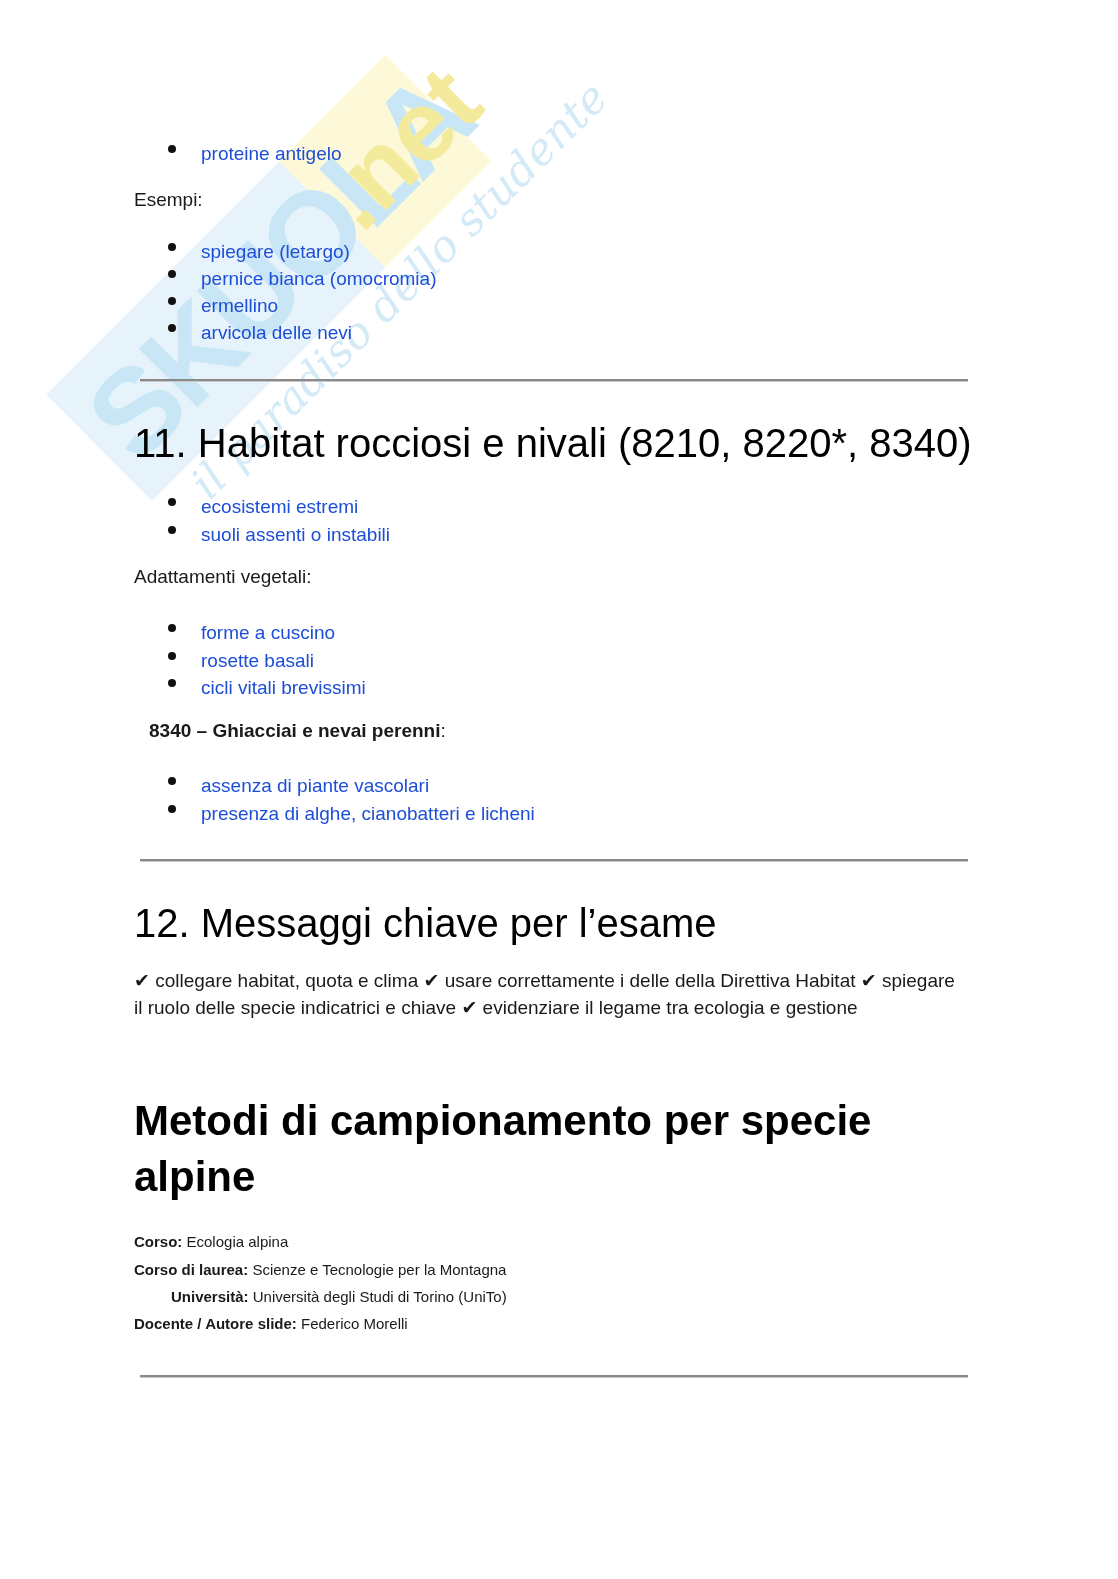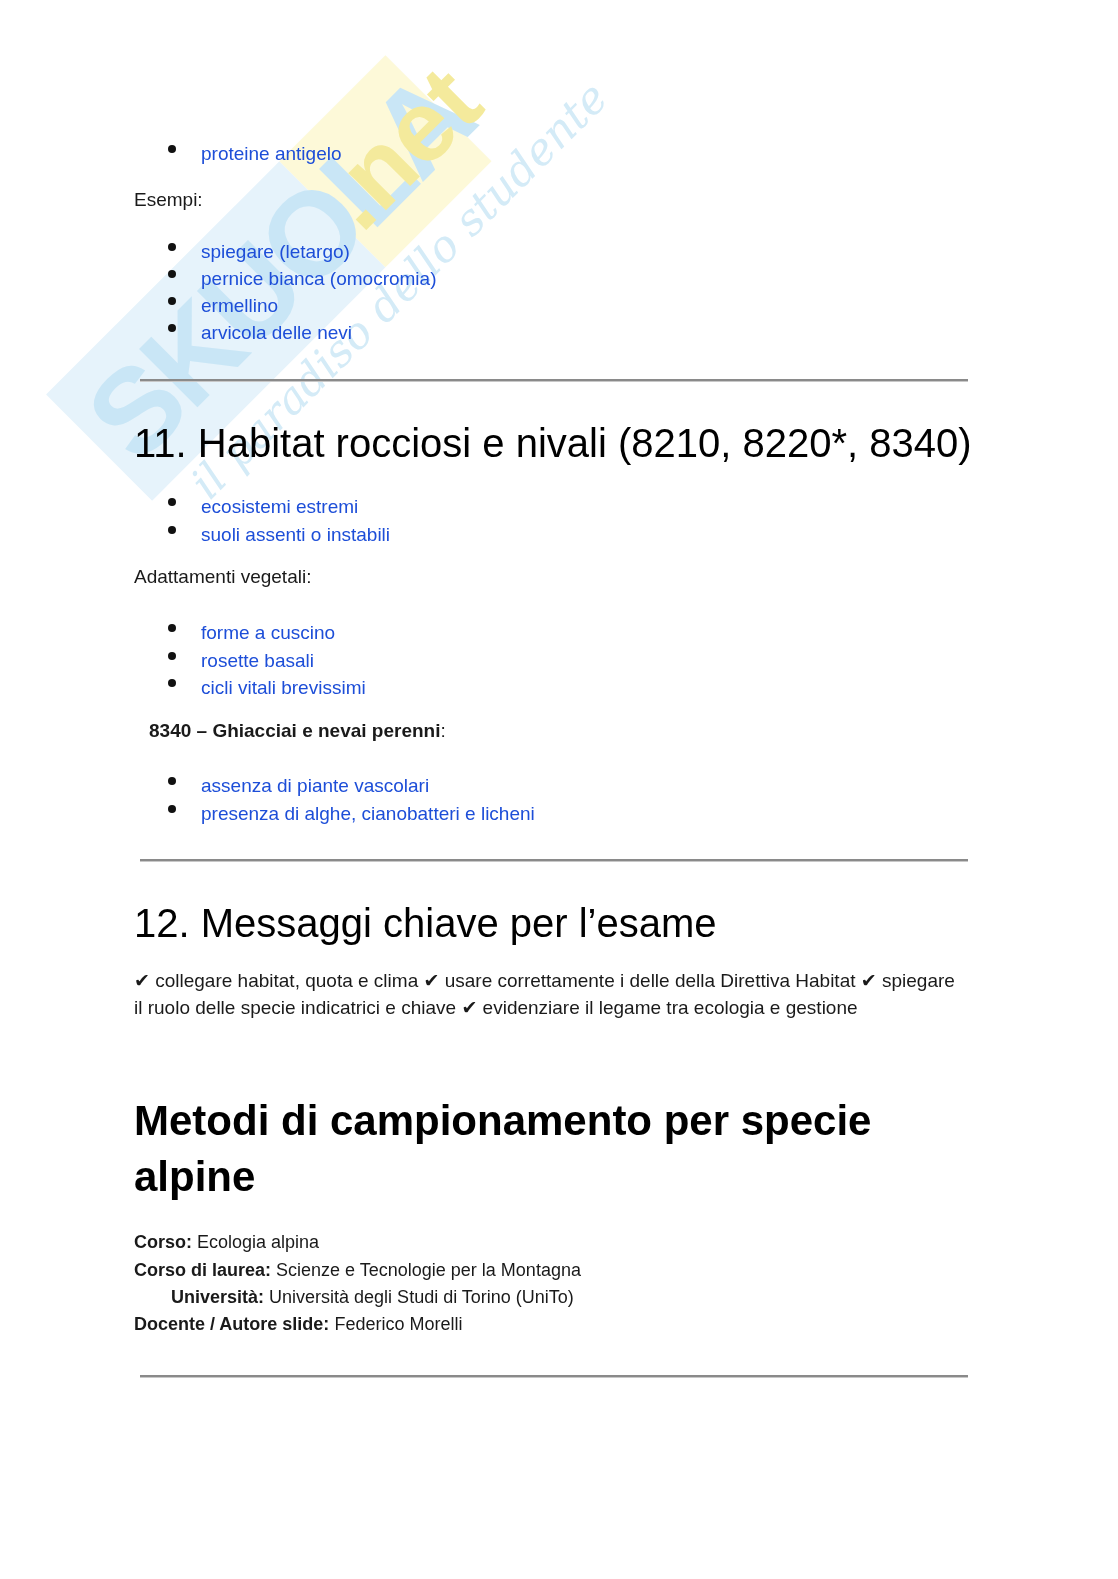--- a/index.html
+++ b/index.html
@@ -68,21 +68,21 @@
       position: absolute; left: 134px; font-weight: bold;
       font-size: 42px; line-height: 56px; color: #000; width: 840px;
     }
     .bold { font-weight: bold; }
     .para {
       position: absolute; left: 134px; width: 830px;
       font-size: 19px; line-height: 27px; color: #1a1a1a;
     }
     .meta-row {
       position: absolute; left: 134px; white-space: nowrap;
-      font-size: 18px; line-height: 22px; color: #1a1a1a;
+      font-size: 15px; line-height: 22px; color: #1a1a1a;
     }
   </style>
 </head>
 <body>
 
 <div class="page">
 
   <div class="watermark">
     <div class="wm-rot">
       <div class="wm-blue"></div>

